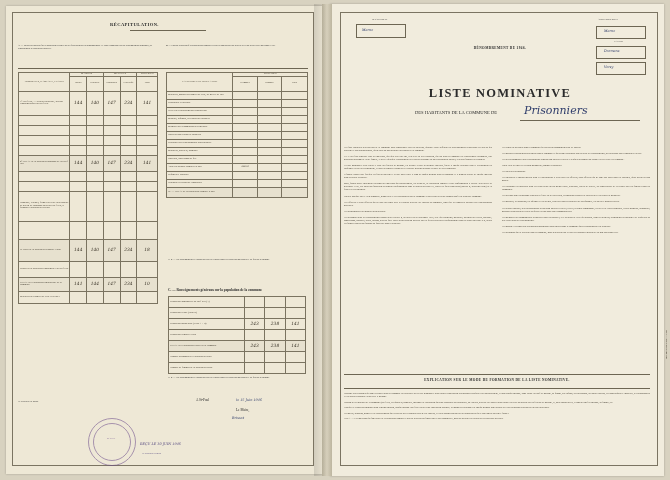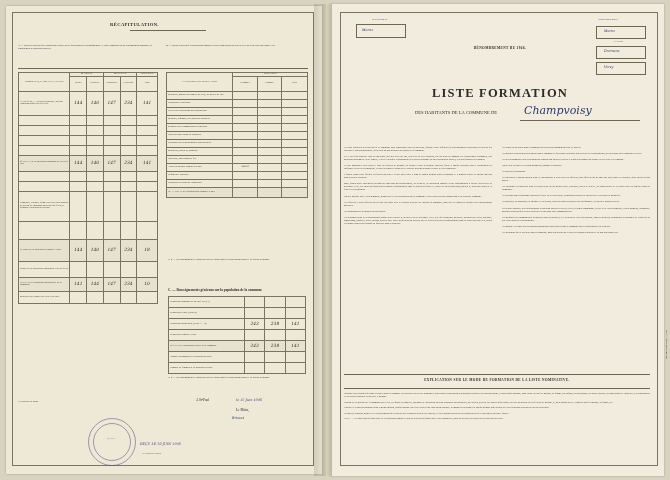--- a/index.html
+++ b/index.html
@@ -388,23 +388,23 @@
 
   <div class="t xtiny" style="left:614px;top:40px;">CANTON</div>
   <div class="box" style="left:596px;top:46px;width:48px;height:11px;"></div>
   <div class="t sm hw" style="left:604px;top:49px;">Dormans</div>
 
   <div class="box" style="left:596px;top:62px;width:48px;height:11px;"></div>
   <div class="t sm hw" style="left:604px;top:65px;">Verzy</div>
 
   <div class="t sm bold caps ctr" style="left:400px;top:46px;width:200px;">DÉNOMBREMENT DE 1946.</div>
 
-  <div class="t xl bold caps ctr" style="left:380px;top:86px;width:240px;letter-spacing:1.2px;">LISTE FORMATION</div>
+  <div class="t xl bold caps ctr" style="left:380px;top:86px;width:240px;letter-spacing:1.2px;">LISTE NOMINATIVE</div>
   <div class="t md ctr" style="left:356px;top:110px;width:200px;">DES HABITANTS DE LA COMMUNE DE</div>
-  <div class="t hw hw-big" style="left:524px;top:104px;">Champvoisy</div>
+  <div class="t hw hw-big" style="left:524px;top:104px;">Prisonniers</div>
   <div class="hr" style="left:520px;top:120px;width:120px;"></div>
 
   <div class="rcol" style="left:344px;top:146px;width:148px;">
     <p style="margin:0 0 3px 0;">Les faits essentiels des bulletins de la commune dont comprendre tous les bulletins, qu'ordre établi suffisent les renseignements concernant les articles qui s'obtient le plus ordinairement, qu'ils aient ou non présenté un résultat de la commune.</p>
     <p style="margin:0 0 3px 0;">Il y a lieu first d'inscrire tous les individus, quel que soit leur âge, leur sexe ou leur condition, qui ont dans la commune ou établissement permanent, leur habitation personnelle ou de famille, et d'elle à quelque établissement ou à tous sa personne ou un établissement publics, à la sens français ou étrangers.</p>
     <p style="margin:0 0 3px 0;">La liste nominative sera établie à l'aide des feuilles de ménage, est dressée à dater du premier individu, feuille à chaque personne dont le recensement est conforme à celui du recensement, et donc la domicile connu sur le territoire national pendant la durée de sa réclamation.</p>
     <p style="margin:0 0 3px 0;">Il faudra élargir toute fois que les faits ou suivent le la liste porte entre le rang de chaque ménage dans la commune et le numéro d'ordre de chaque individu dans sa propre résidence.</p>
     <p style="margin:0 0 3px 0;">Mais, faudra porter également les noms des individus qui appartiennent, les religieux, de population comptée à part conformément à l'article 4 du décret de novembre 1935, ces individus figureront seulement conformément dans les ordres spéciaux tel, toutes les faits d'individus (tableau B, deuxième page) de la feuille de recensement.</p>
     <p style="margin:0 0 3px 0;">On doit indiquer sur le even sommaire, noms rôles et les coordonnées son de commune à son retour ou ayant compris sauf leur résidence commune.</p>
     <p style="margin:0 0 3px 0;">Les officiers et sous-officiers qui ne sont pas logés avec les troupes doivent être inscrits au sommaire, ainsi que les employés attachés aux établissements militaires.</p>

